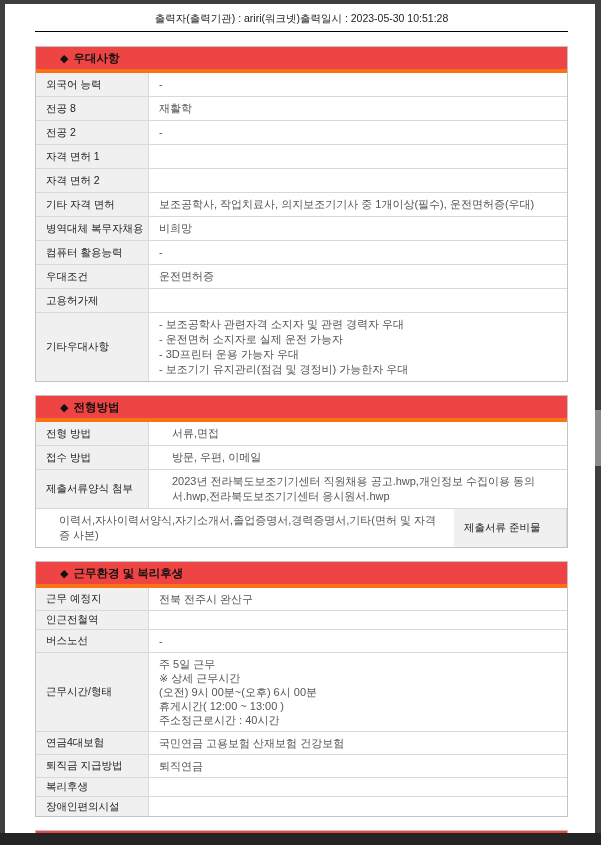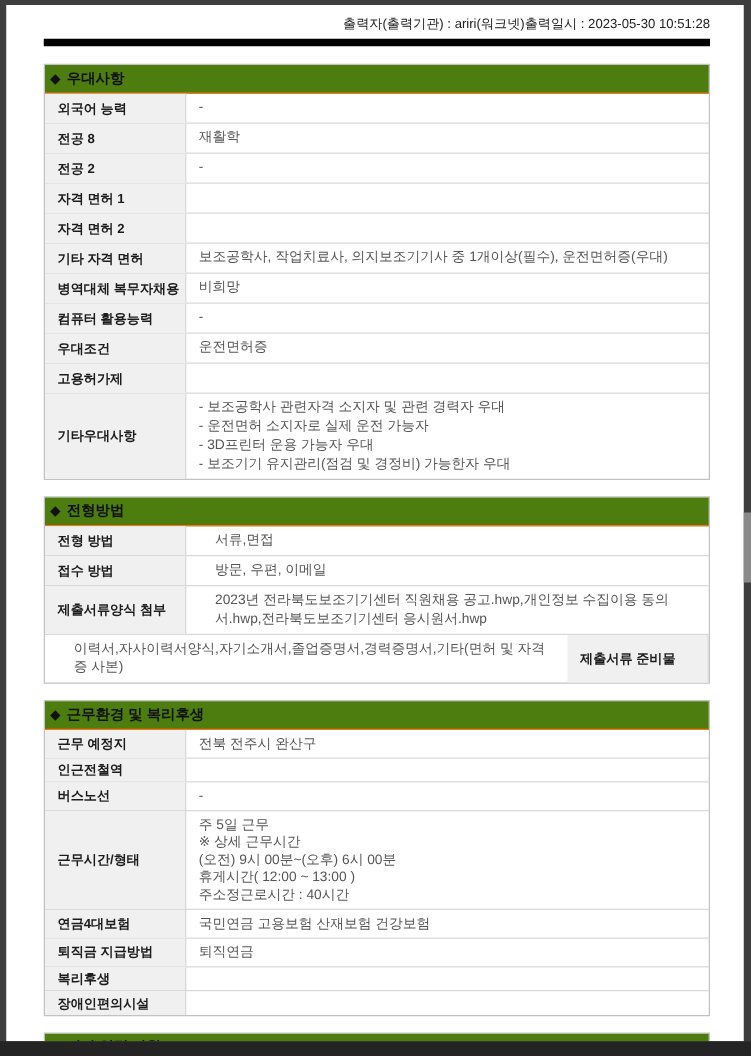--- a/index.html
+++ b/index.html
@@ -20,48 +20,48 @@
     position:absolute; right:0; top:410px; width:6px; height:56px;
     background:#8a8a8a; z-index:4;
   }
   .page {
     position:absolute; top:4px; left:5px; right:6px; bottom:12px;
     background:#ffffff; overflow:hidden;
     padding:8px 27px 0 30px;
   }
 
   .meta-row {
-    display:flex; justify-content:flex-end; align-items:flex-end;
+    display:flex; justify-content:center; align-items:flex-end;
     font-size:10.5px; color:#222;
-    padding-bottom:5px; border-bottom:6px solid #000000;
+    padding-bottom:5px; border-bottom:1px solid #000000;
     margin-bottom:14px;
   }
 
   .section {
     border:1px solid #c3c3c3;
     margin-bottom:13px;
     background:#fff;
   }
   .sec-header {
-    background:#4d7c0f;
-    border-bottom:1px solid #f97316;
+    background:#ef4444;
+    border-bottom:4px solid #f97316;
     font-weight:bold; font-size:11.5px; color:#111;
-    padding:4px 4px;
+    padding:4px 24px;
     line-height:14px;
   }
   .diamond { margin-right:5px; font-size:11px; }
 
   .row { display:flex; border-bottom:1px solid #d9d9d9; }
   .section .row:last-child { border-bottom:none; }
 
   .cell.label {
     width:113px; flex:0 0 113px;
     background:#f0f0f0;
     border-right:1px solid #d9d9d9;
-    font-weight:bold; font-size:10.5px; color:#1c1c1c;
+    font-weight:normal; font-size:10.5px; color:#1c1c1c;
     padding-left:10px;
     display:flex; align-items:center;
     white-space:nowrap; overflow:hidden;
   }
   .cell.value {
     flex:1;
     font-size:11px; color:#555;
     padding:4px 8px 4px 10px;
     display:flex; align-items:center;
     white-space:pre-line;

